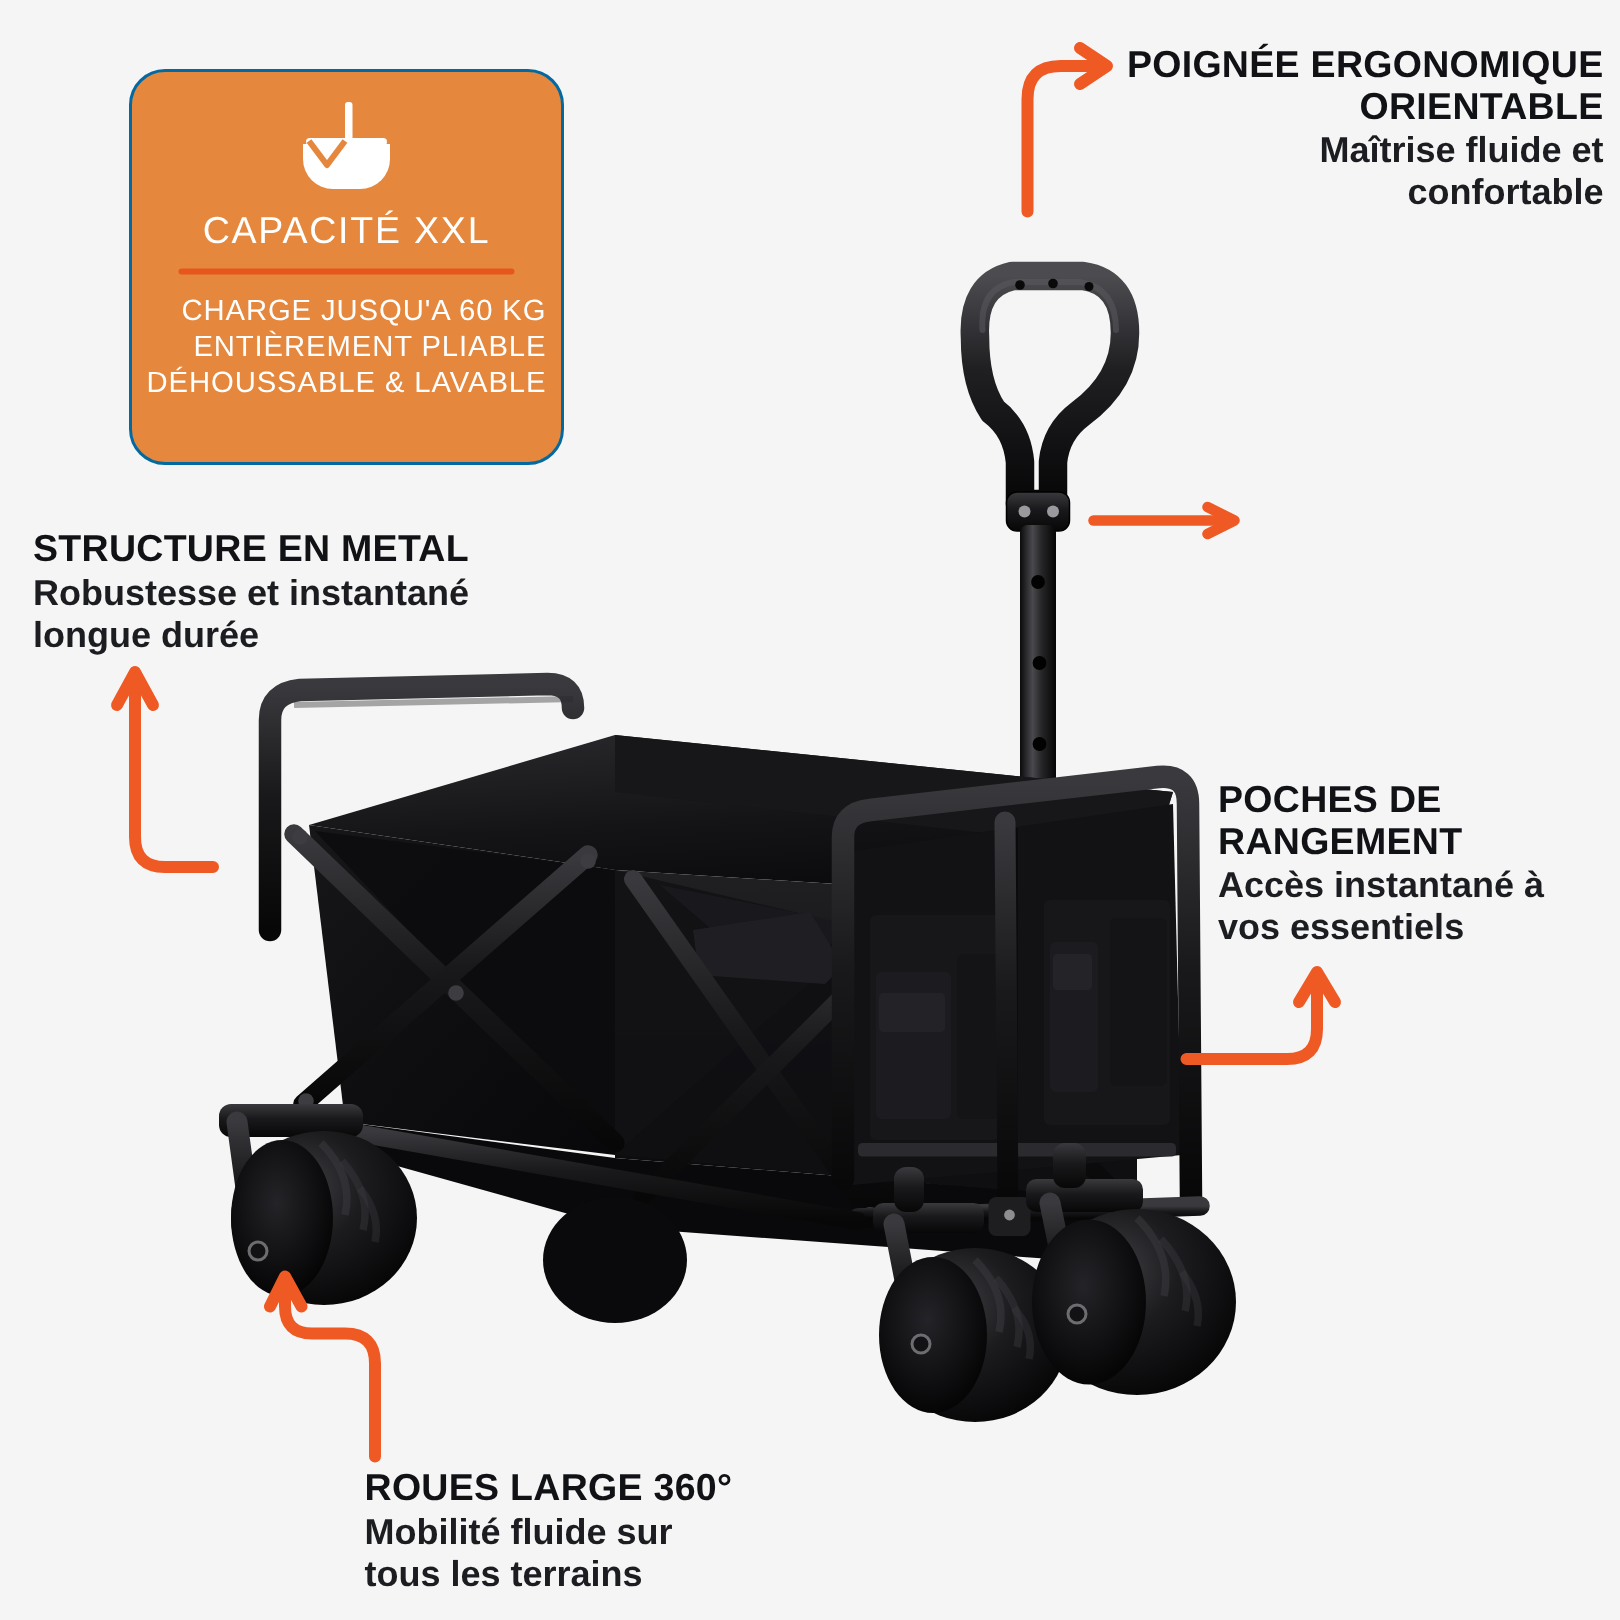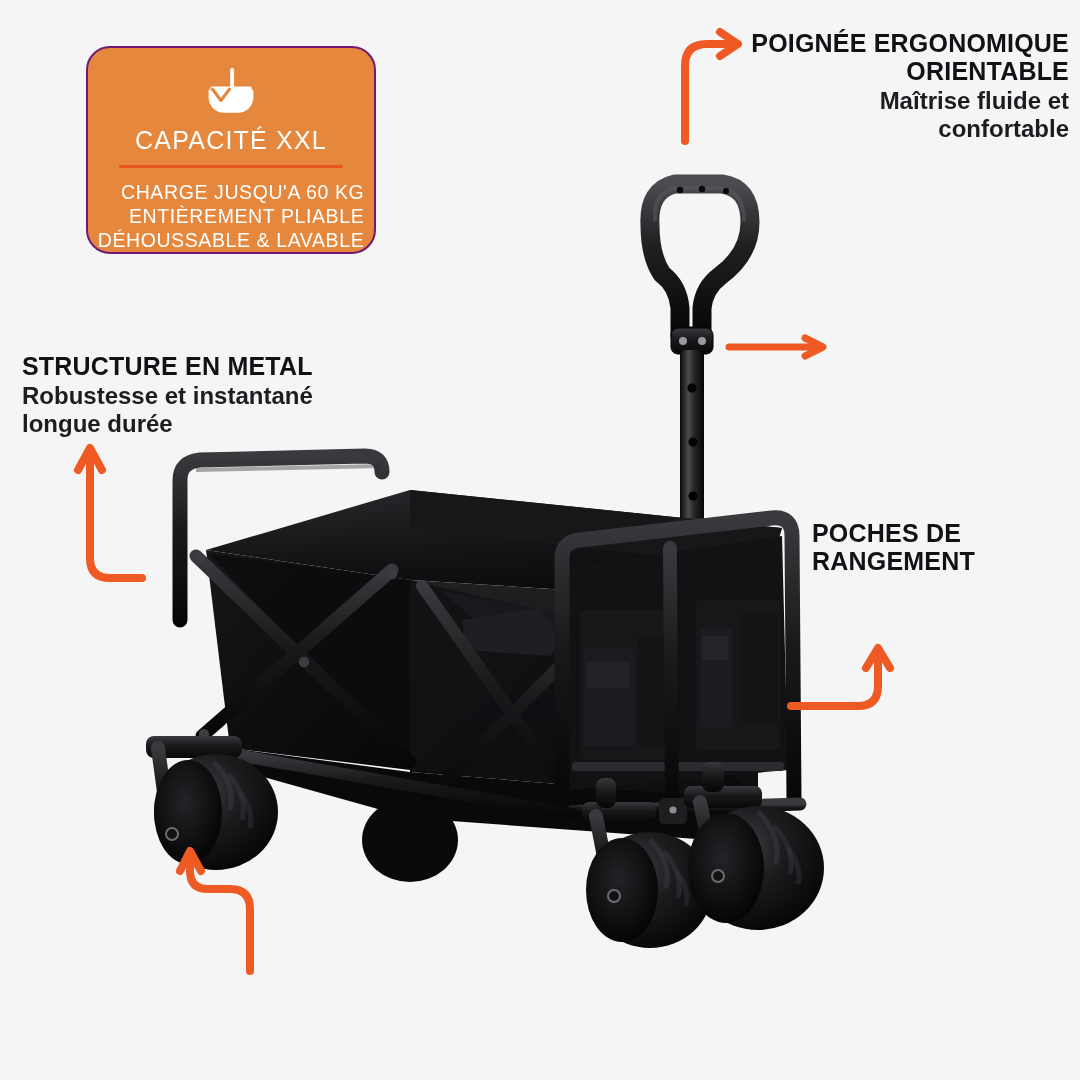--- a/index.html
+++ b/index.html
@@ -42,23 +42,23 @@
   
   .arrow{position:absolute;overflow:visible;}
   #arrow-handle{left:678px;top:28px;width:70px;height:115px;}
   #arrow-telescopic{left:727px;top:335px;width:105px;height:24px;}
   #arrow-pockets{left:788px;top:638px;width:120px;height:80px;}
   #arrow-structure{left:68px;top:440px;width:80px;height:142px;}
   #arrow-wheels{left:184px;top:845px;width:140px;height:130px;}
 
   
   #capacity-card{
-    position:absolute;left:86px;top:46px;width:290px;height:208px;
+    position:absolute;left:86px;top:46px;width:290px;height:264px;
     background:#e5873c;
-    border:2px solid #701a75;
+    border:2px solid #0369a1;
     border-radius:24px;
     box-sizing:border-box;
     display:flex;flex-direction:column;align-items:center;
     padding-top:16px;
   }
   #capacity-icon{width:78px;height:62px;display:block;margin:4px 0 6px 0;}
   #capacity-title{
     color:#ffffff;font-size:25px;font-weight:normal;letter-spacing:1.2px;
     margin:4px 0 10px 0;text-align:center;
   }
@@ -308,22 +308,29 @@
     <p class="ttl">POIGNÉE ERGONOMIQUE
 ORIENTABLE</p>
     <p class="sub">Maîtrise fluide et
 confortable</p>
   </div>
 
 
   <div class="callout" id="callout-pockets">
     <p class="ttl">POCHES DE
 RANGEMENT</p>
+    <p class="sub">Accès instantané à
+vos essentiels</p>
   </div>
 
   <div class="callout" id="callout-structure">
     <p class="ttl">STRUCTURE EN METAL</p>
     <p class="sub">Robustesse et instantané
 longue durée</p>
   </div>
 
+  <div class="callout" id="callout-wheels">
+    <p class="ttl">ROUES LARGE 360°</p>
+    <p class="sub">Mobilité fluide sur
+tous les terrains</p>
+  </div>
 
 </div>
 
 </body></html>

